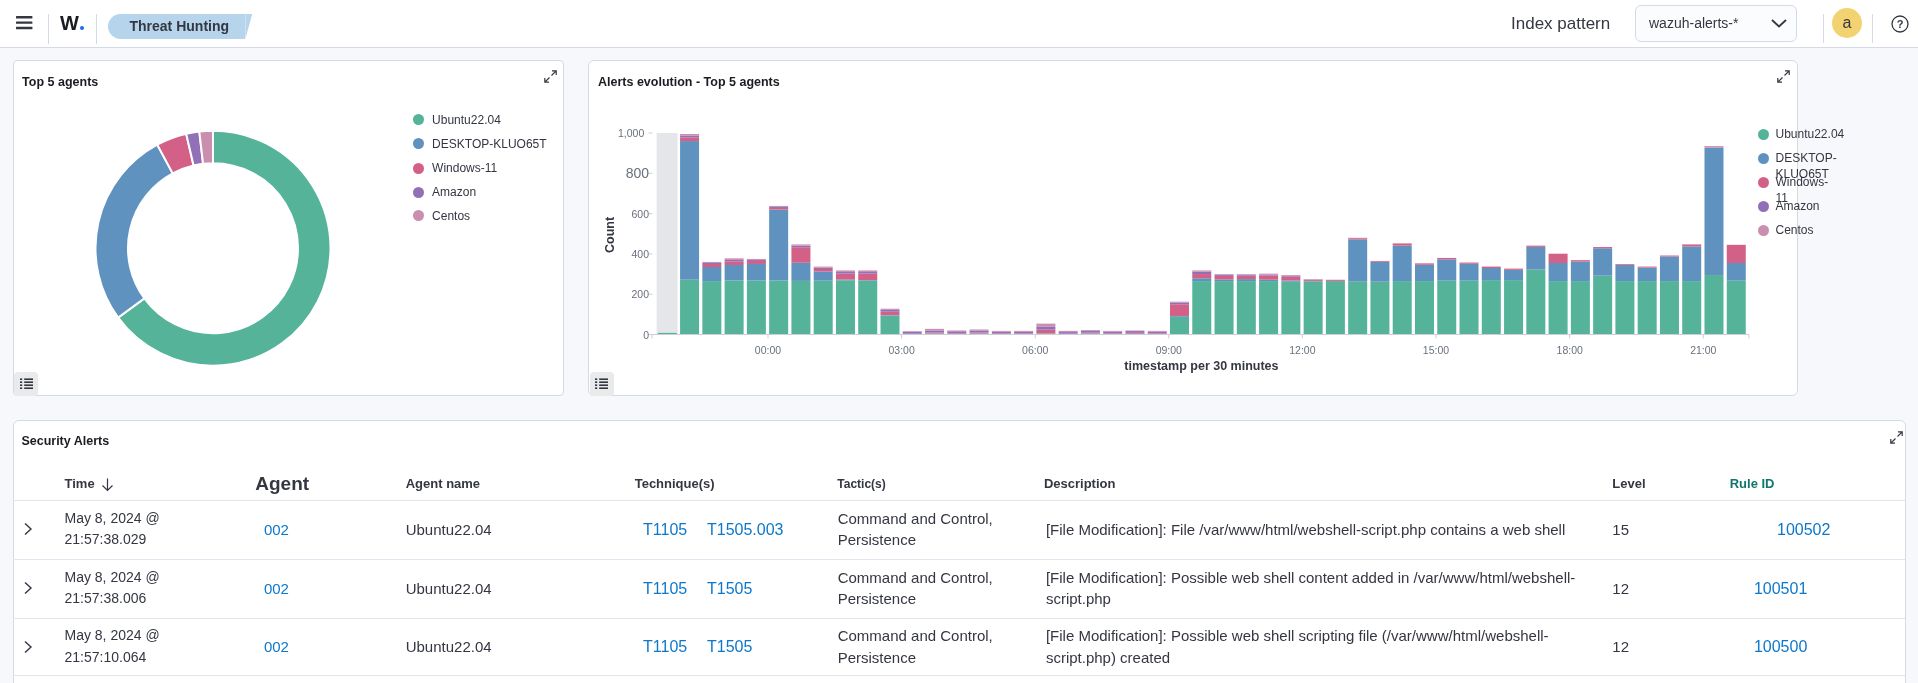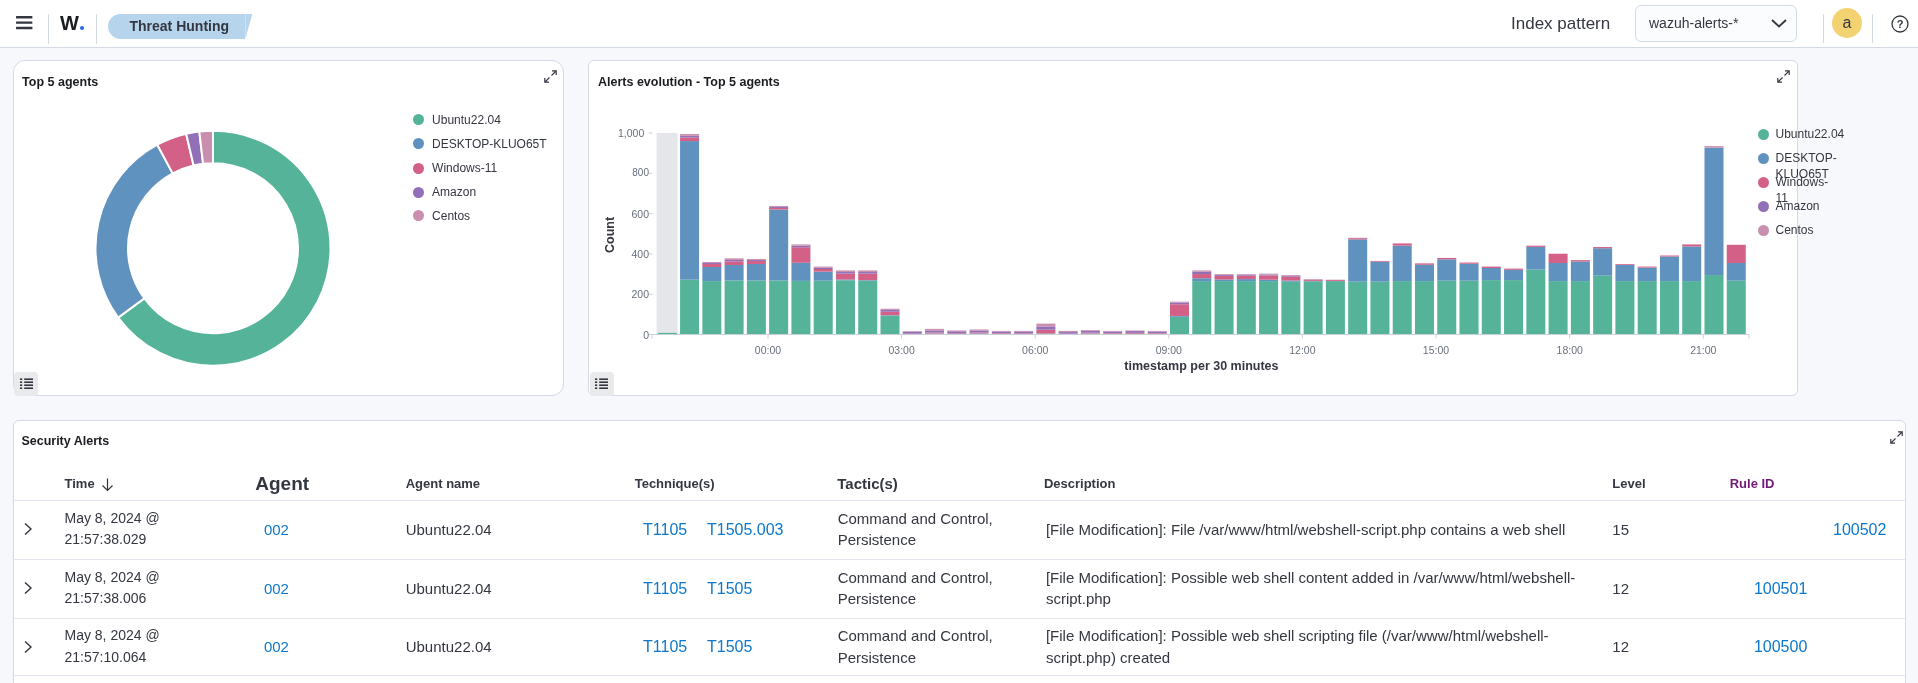--- a/index.html
+++ b/index.html
@@ -26,21 +26,21 @@
     </svg>
  <div style="position:absolute;left:1823px;top:14px;width:1px;height:29px;background:#D3DAE6"></div>
  <div style="position:absolute;left:1872.4px;top:14px;width:1px;height:29px;background:#D3DAE6"></div>
  <div style="position:absolute;left:1832px;top:7.6px;width:30px;height:30px;border-radius:50%;background:#F3D371;text-align:center;line-height:30px;font-size:16px;color:#343741">a</div>
  <svg style="position:absolute;left:1890.5px;top:15px" width="18" height="18" viewBox="0 0 18 18">
       <circle cx="9" cy="9" r="8" fill="none" stroke="#343741" stroke-width="1.3"></circle>
       <text x="9" y="13" text-anchor="middle" font-size="11" font-weight="bold" fill="#343741">?</text>
     </svg>
 </div>
 
-<div style="position:absolute;left:12.6px;top:60px;width:551px;height:336.3px;background:#fff;border:1px solid #D3DAE6;border-radius:12px;box-sizing:border-box">
+<div style="position:absolute;left:12.6px;top:60px;width:551px;height:336.3px;background:#fff;border:1px solid #D3DAE6;border-radius:4px;box-sizing:border-box">
  <div style="position:absolute;left:8.5px;top:14px;font-size:12.5px;font-weight:bold;color:#1a1c21">Top 5 agents</div>
  <div style="position:absolute;right:5px;top:8px"><svg width="15" height="15" viewBox="0 0 15 15" fill="none" stroke="#343741" stroke-width="1.2">
         <path d="M9 1.8h4.2V6M12.4 2.6 8.5 6.5M6 13.2H1.8V9M2.6 12.4l3.9-3.9"></path>
       </svg></div>
  <svg style="position:absolute;left:53.4px;top:58px" width="290" height="262" viewBox="0 0 290 262">
       <path d="M146.00 11.70 A117.5 117.5 0 1 1 51.18 198.60 L77.41 179.40 A85 85 0 1 0 146.00 44.20 Z" fill="#54B399" stroke="#fff" stroke-width="2"></path>
       <path d="M51.18 198.60 A117.5 117.5 0 0 1 90.29 25.74 L105.70 54.36 A85 85 0 0 0 77.41 179.40 Z" fill="#6092C0" stroke="#fff" stroke-width="2"></path>
       <path d="M90.29 25.74 A117.5 117.5 0 0 1 119.17 14.80 L126.59 46.45 A85 85 0 0 0 105.70 54.36 Z" fill="#D36086" stroke="#fff" stroke-width="2"></path>
       <path d="M119.17 14.80 A117.5 117.5 0 0 1 132.29 12.50 L136.08 44.78 A85 85 0 0 0 126.59 46.45 Z" fill="#9170B8" stroke="#fff" stroke-width="2"></path>
       <path d="M132.29 12.50 A117.5 117.5 0 0 1 146.00 11.70 L146.00 44.20 A85 85 0 0 0 136.08 44.78 Z" fill="#CA8EAE" stroke="#fff" stroke-width="2"></path>
@@ -293,21 +293,21 @@
       <line x1="59.5" y1="192.9" x2="63.5" y2="192.9" stroke="#CAD0D8" stroke-width="1"></line>
       <line x1="59.5" y1="152.6" x2="63.5" y2="152.6" stroke="#CAD0D8" stroke-width="1"></line>
       <line x1="59.5" y1="112.3" x2="63.5" y2="112.3" stroke="#CAD0D8" stroke-width="1"></line>
       <line x1="59.5" y1="72.0" x2="63.5" y2="72.0" stroke="#CAD0D8" stroke-width="1"></line>
     </svg>
  <div style="position:absolute;left:13.5px;top:192px;transform:rotate(-90deg);transform-origin:0 0;font-size:12.5px;font-weight:bold;color:#343741;line-height:15px">Count</div>
  <div style="position:absolute;left:29px;top:266.5px;width:31px;text-align:right;font-size:10.5px;color:#69707D;line-height:14px">0</div>
     <div style="position:absolute;left:29px;top:226.2px;width:31px;text-align:right;font-size:10.5px;color:#69707D;line-height:14px">200</div>
     <div style="position:absolute;left:29px;top:185.9px;width:31px;text-align:right;font-size:10.5px;color:#69707D;line-height:14px">400</div>
     <div style="position:absolute;left:29px;top:145.6px;width:31px;text-align:right;font-size:10.5px;color:#69707D;line-height:14px">600</div>
-    <div style="position:absolute;left:29px;top:105.3px;width:31px;text-align:right;font-size:10px;color:#69707D;line-height:14px">800</div>
+    <div style="position:absolute;left:29px;top:105.3px;width:31px;text-align:right;font-size:14px;color:#69707D;line-height:14px">800</div>
     <div style="position:absolute;left:29px;top:65.0px;width:31px;text-align:left;font-size:10.5px;color:#69707D;line-height:14px">1,000</div> 
     <div style="position:absolute;left:149.0px;top:282px;width:60px;text-align:center;font-size:10.5px;color:#69707D;line-height:14px">00:00</div>
     <div style="position:absolute;left:282.6px;top:282px;width:60px;text-align:center;font-size:10.5px;color:#69707D;line-height:14px">03:00</div>
     <div style="position:absolute;left:416.2px;top:282px;width:60px;text-align:center;font-size:10.5px;color:#69707D;line-height:14px">06:00</div>
     <div style="position:absolute;left:549.8px;top:282px;width:60px;text-align:center;font-size:10.5px;color:#69707D;line-height:14px">09:00</div>
     <div style="position:absolute;left:683.4px;top:282px;width:60px;text-align:center;font-size:10.5px;color:#69707D;line-height:14px">12:00</div>
     <div style="position:absolute;left:817.0px;top:282px;width:60px;text-align:center;font-size:10.5px;color:#69707D;line-height:14px">15:00</div>
     <div style="position:absolute;left:950.7px;top:282px;width:60px;text-align:center;font-size:10.5px;color:#69707D;line-height:14px">18:00</div>
     <div style="position:absolute;left:1084.3px;top:282px;width:60px;text-align:center;font-size:10.5px;color:#69707D;line-height:14px">21:00</div>
  <div style="position:absolute;left:535.3px;top:298px;font-size:12.5px;font-weight:bold;color:#343741">timestamp per 30 minutes</div>
@@ -337,45 +337,45 @@
 
 <div style="position:absolute;left:12.6px;top:420px;width:1893.8px;height:270px;background:#fff;border:1px solid #D3DAE6;border-radius:6px;box-sizing:border-box"></div>
 <div style="position:absolute;left:21.4px;top:434px;font-size:12.5px;font-weight:bold;color:#1a1c21">Security Alerts</div>
 <div style="position:absolute;left:1889px;top:430px"><svg width="15" height="15" viewBox="0 0 15 15" fill="none" stroke="#343741" stroke-width="1.2">
       <path d="M9 1.8h4.2V6M12.4 2.6 8.5 6.5M6 13.2H1.8V9M2.6 12.4l3.9-3.9"></path>
     </svg></div>
 <div style="position:absolute;left:64.5px;top:475.0px;font-weight:bold;font-size:13px;color:#343741;line-height:18px;text-align:left;white-space:pre-line">Time</div>
 <div style="position:absolute;left:255.3px;top:475.0px;font-weight:bold;font-size:19px;color:#343741;line-height:18px;text-align:left;white-space:pre-line">Agent</div>
 <div style="position:absolute;left:405.7px;top:475.0px;font-weight:bold;font-size:13px;color:#343741;line-height:18px;text-align:center;white-space:pre-line">Agent name</div>
 <div style="position:absolute;left:634.7px;top:475.0px;font-weight:bold;font-size:13px;color:#343741;line-height:18px;text-align:left;white-space:pre-line">Technique(s)</div>
-<div style="position:absolute;left:837.3px;top:475.0px;font-weight:bold;font-size:15px;color:#343741;line-height:18px;text-align:left;white-space:pre-line">Tactic(s)</div>
+<div style="position:absolute;left:837.3px;top:475.0px;font-weight:bold;font-size:12px;color:#343741;line-height:18px;text-align:left;white-space:pre-line">Tactic(s)</div>
 <div style="position:absolute;left:1043.9px;top:475.0px;font-weight:bold;font-size:13px;color:#343741;line-height:18px;text-align:left;white-space:pre-line">Description</div>
 <div style="position:absolute;left:1612.3px;top:475.0px;font-weight:bold;font-size:13px;color:#343741;line-height:18px;text-align:left;white-space:pre-line">Level</div>
-<div style="position:absolute;left:1729.7px;top:475.0px;font-weight:bold;font-size:13px;color:#701a75;line-height:18px;text-align:right;white-space:pre-line">Rule ID</div>
+<div style="position:absolute;left:1729.7px;top:475.0px;font-weight:bold;font-size:13px;color:#0f766e;line-height:18px;text-align:right;white-space:pre-line">Rule ID</div>
 <div style="position:absolute;left:101px;top:477px"><svg width="13" height="15" viewBox="0 0 13 15" fill="none" stroke="#343741" stroke-width="1.2">
       <path d="M6.5 1.5v11.5M1.5 8.5l5 5 5-5"></path>
     </svg></div>
 <div style="position:absolute;left:13px;top:500px;width:1892px;height:1px;background:#E0E5EE"></div>
 <div style="position:absolute;left:13px;top:558.5px;width:1892px;height:1px;background:#E0E5EE"></div>
 <div style="position:absolute;left:13px;top:618px;width:1892px;height:1px;background:#E0E5EE"></div>
 <div style="position:absolute;left:13px;top:675px;width:1892px;height:1px;background:#E0E5EE"></div>
 <div style="position:absolute;left:23px;top:522.3px"><svg width="10" height="14" viewBox="0 0 10 14" fill="none" stroke="#343741" stroke-width="1.4">
       <path d="M2 1.5 8 7 2 12.5"></path>
     </svg></div>
 <div style="position:absolute;left:64.5px;top:507.8px;font-size:14px;color:#343741;line-height:21.5px;text-align:left;white-space:pre-line">May 8, 2024 @
 21:57:38.029</div>
 <div style="position:absolute;left:263.9px;top:518.5px;font-size:15px;color:#0D78CB;line-height:21.5px;text-align:left;white-space:pre-line">002</div>
 <div style="position:absolute;left:405.7px;top:518.5px;font-size:15px;color:#343741;line-height:21.5px;text-align:left;white-space:pre-line">Ubuntu22.04</div>
 <div style="position:absolute;left:643px;top:518.5px;font-size:16px;color:#0D78CB;line-height:21.5px;text-align:left;white-space:pre-line">T1105</div>
 <div style="position:absolute;left:707px;top:518.5px;font-size:16px;color:#0D78CB;line-height:21.5px;text-align:right;white-space:pre-line">T1505.003</div>
 <div style="position:absolute;left:837.7px;top:507.8px;font-size:15px;color:#343741;line-height:21.5px;text-align:left;white-space:pre-line">Command and Control,
 Persistence</div>
 <div style="position:absolute;left:1045.9px;top:518.5px;font-size:15px;color:#343741;line-height:21.5px;text-align:left;white-space:pre-line">[File Modification]: File /var/www/html/webshell-script.php contains a web shell</div>
 <div style="position:absolute;left:1612.3px;top:518.5px;font-size:15px;color:#343741;line-height:21.5px;text-align:left;white-space:pre-line">15</div>
-<div style="position:absolute;left:1833px;top:518.5px;font-size:16px;color:#0D78CB;line-height:21.5px;text-align:left;white-space:pre-line">100502</div>
+<div style="position:absolute;left:1777px;top:518.5px;font-size:16px;color:#0D78CB;line-height:21.5px;text-align:left;white-space:pre-line">100502</div>
 <div style="position:absolute;left:23px;top:581.2px"><svg width="10" height="14" viewBox="0 0 10 14" fill="none" stroke="#343741" stroke-width="1.4">
       <path d="M2 1.5 8 7 2 12.5"></path>
     </svg></div>
 <div style="position:absolute;left:64.5px;top:566.7px;font-size:14px;color:#343741;line-height:21.5px;text-align:left;white-space:pre-line">May 8, 2024 @
 21:57:38.006</div>
 <div style="position:absolute;left:263.9px;top:577.5px;font-size:15px;color:#0D78CB;line-height:21.5px;text-align:left;white-space:pre-line">002</div>
 <div style="position:absolute;left:405.7px;top:577.5px;font-size:15px;color:#343741;line-height:21.5px;text-align:left;white-space:pre-line">Ubuntu22.04</div>
 <div style="position:absolute;left:643px;top:577.5px;font-size:16px;color:#0D78CB;line-height:21.5px;text-align:left;white-space:pre-line">T1105</div>
 <div style="position:absolute;left:707px;top:577.5px;font-size:16px;color:#0D78CB;line-height:21.5px;text-align:left;white-space:pre-line">T1505</div>
 <div style="position:absolute;left:837.7px;top:566.7px;font-size:15px;color:#343741;line-height:21.5px;text-align:left;white-space:pre-line">Command and Control,

